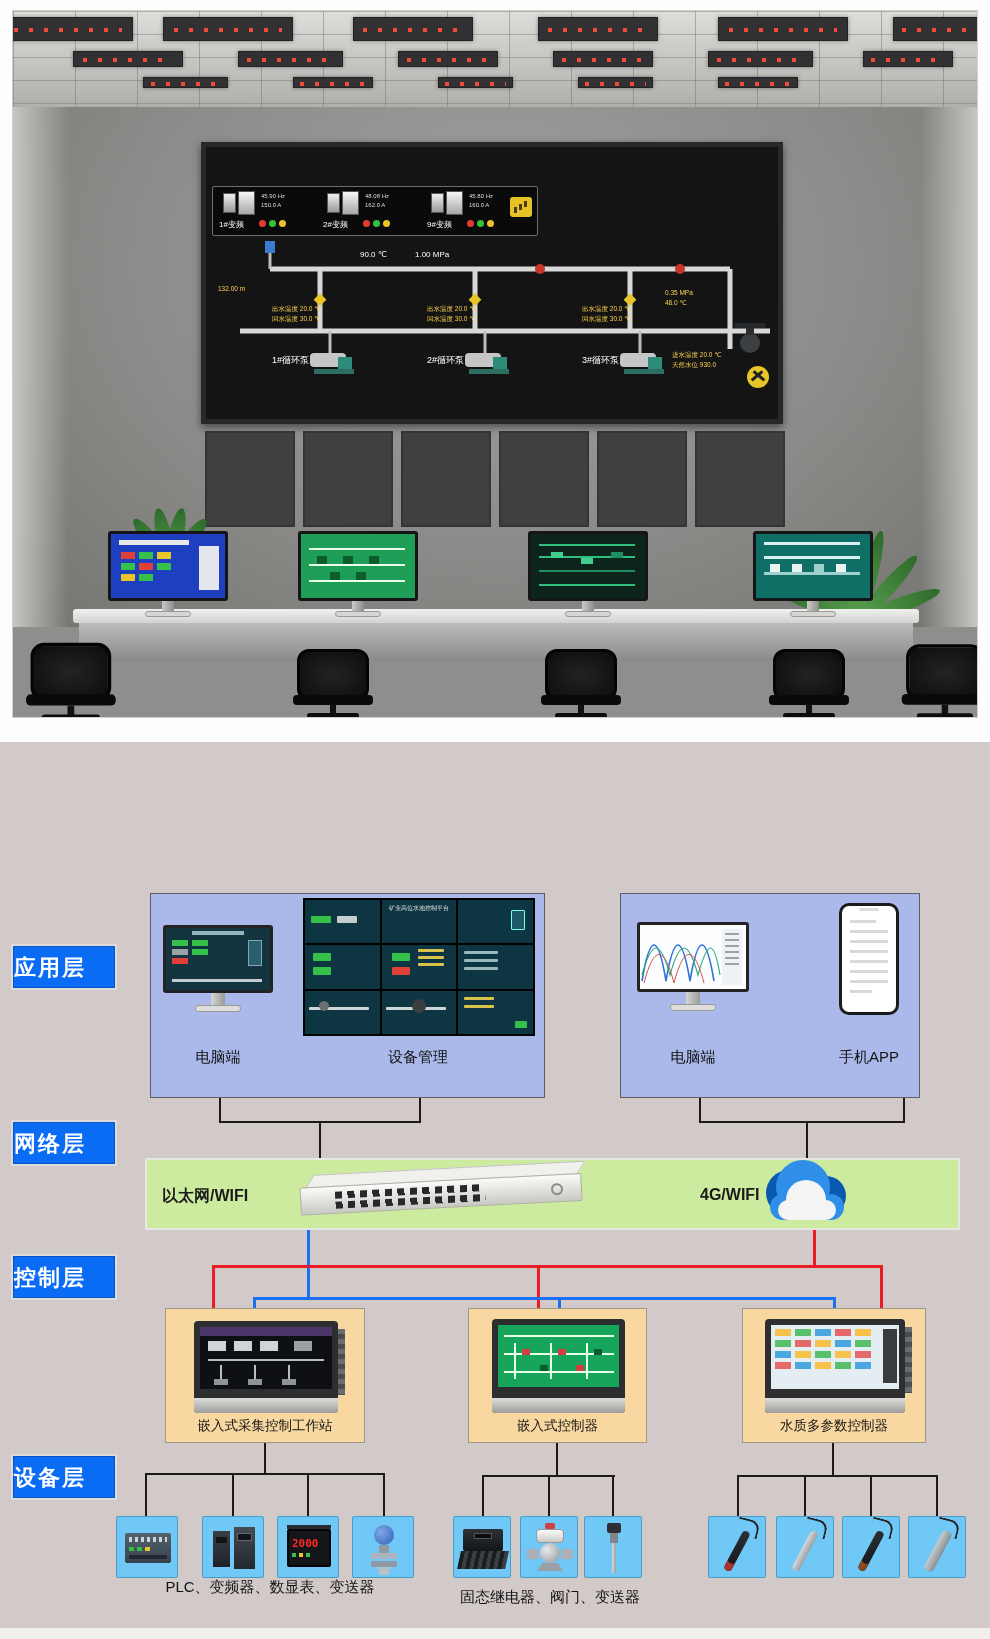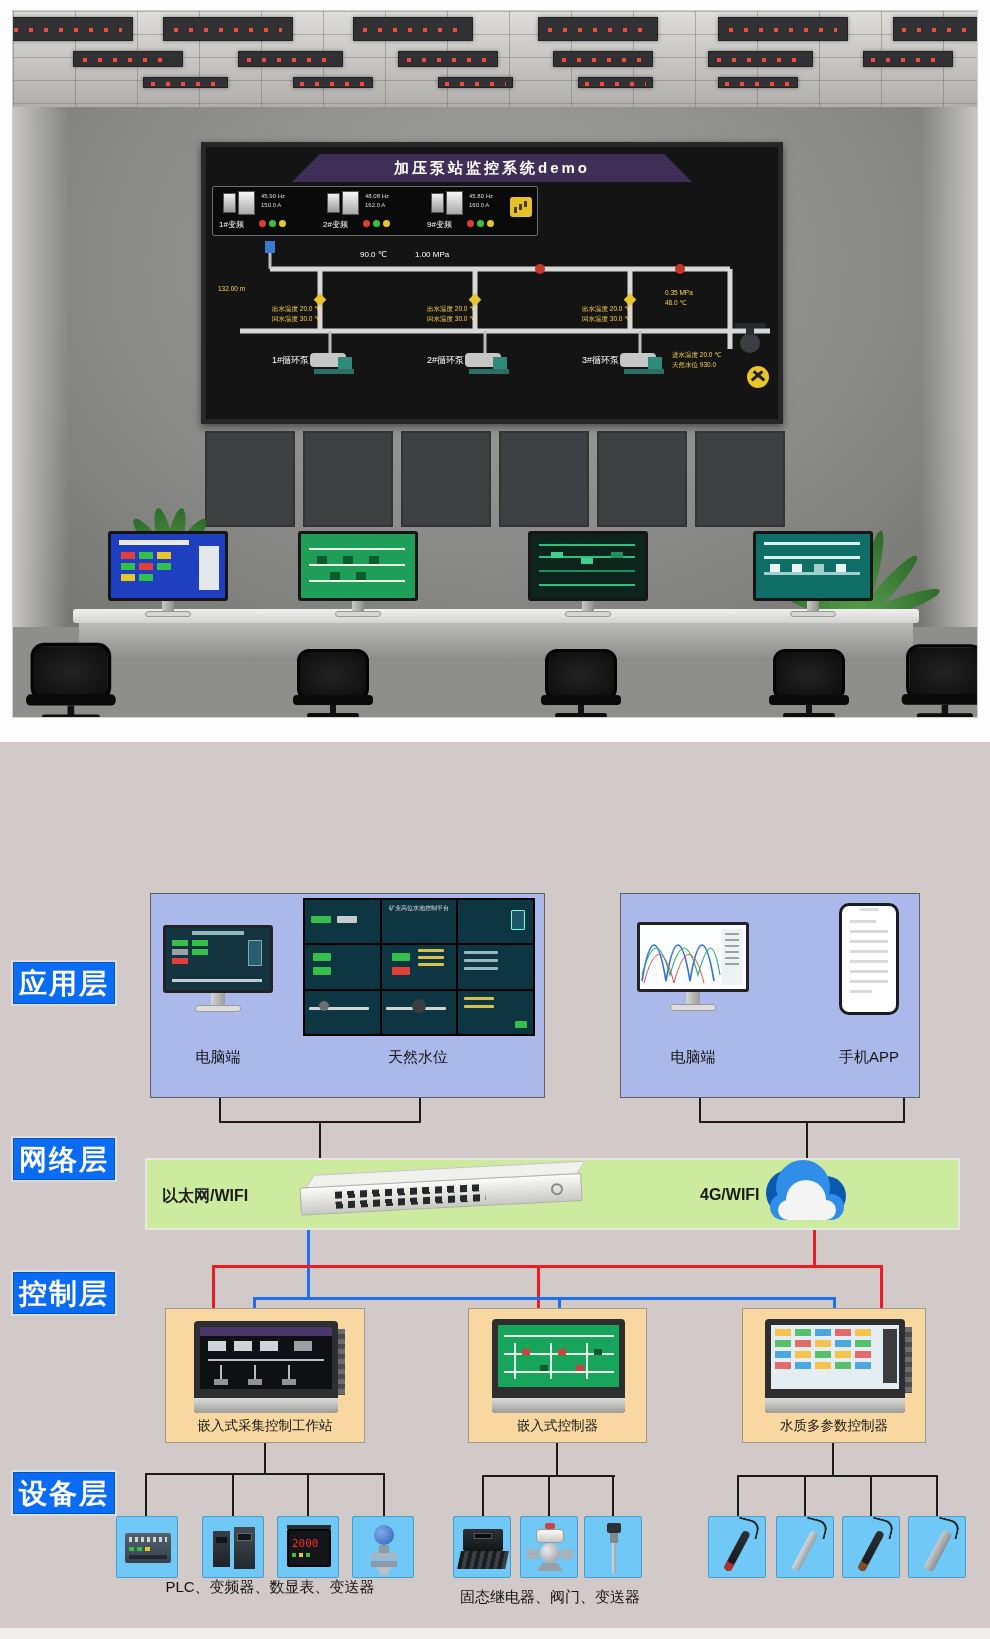--- a/index.html
+++ b/index.html
@@ -73,22 +73,22 @@
   .chair .back{position:absolute;left:12px;top:0;width:72px;height:52px;background:radial-gradient(#232323,#0c0c0c);border:3px solid #040404;border-radius:12px;}
   .chair .seat{position:absolute;left:8px;top:46px;width:80px;height:10px;background:#0a0a0a;border-radius:4px;}
   .chair .pole{position:absolute;left:45px;top:56px;width:6px;height:9px;background:#111;}
   .chair .feet{position:absolute;left:22px;top:64px;width:52px;height:5px;background:#0d0d0d;border-radius:3px;}
 
   
   .main-title{position:absolute;left:0;top:772px;width:990px;text-align:center;font-size:31px;font-weight:bold;color:#141414;letter-spacing:1px;}
 
   
   .layer-badge{position:absolute;left:13px;width:102px;height:42px;background:var(--accent-blue);
-    border:1px solid #0655c4;outline:2px solid #dfdcdc;color:#fff;font-size:28px;font-weight:bold;
-    text-align:center;line-height:42px;letter-spacing:2px;margin-top:16px;}
+    border:1px solid #0655c4;outline:2px solid #dfdcdc;color:#fff;font-size:22px;font-weight:bold;
+    text-align:left;line-height:42px;letter-spacing:2px;}
   .app-box{position:absolute;top:893px;height:205px;background:var(--app-box);border:1px solid #5f5f63;}
   .dev-label{position:absolute;font-size:15px;color:#141414;text-align:center;}
   .pc-screen{position:absolute;background:#14343f;border:3px solid #232325;border-radius:3px;}
   .pc-stand{position:absolute;width:14px;height:12px;background:linear-gradient(90deg,#d6d6d4,#9a9a98);}
   .pc-base{position:absolute;width:46px;height:7px;background:#dddddb;border:1px solid #9a9a98;border-radius:3px;}
   .wall3x3{position:absolute;left:303px;top:898px;width:232px;height:138px;background:#000;display:grid;
     grid-template-columns:1fr 1fr 1fr;grid-template-rows:1fr 1fr 1fr;gap:2px;padding:2px;}
   .wtile{background:#0d3642;position:relative;overflow:hidden;}
   .wtitle{color:#e8e8e8;font-size:6px;text-align:center;margin-top:4px;}
   .chip{position:absolute;border-radius:1px;}
@@ -152,21 +152,20 @@
       <div class="lite abs" style="left:425px;top:66px;width:75px;height:11px"></div>
       <div class="lite abs" style="left:565px;top:66px;width:75px;height:11px"></div>
       <div class="lite abs" style="left:705px;top:66px;width:80px;height:11px"></div>
 
       <div class="walls"></div>
       <div class="wall-hl-l"></div>
       <div class="wall-hl-r"></div>
 
 
       <div class="bigscreen">
-        <div class="scr-head">加压泵站监控系统demo</div>
 
         <div class="panel" style="left:6px;width:326px">
           <div class="vfd" style="left:2px">
             <div class="cab1"></div>
               <div class="cab2"></div>
             <div class="vfd-txt"><span>45.90 Hz</span><br><span>150.0 A</span></div>
             <div class="vfd-lab">1#变频</div>
             <div class="dot" style="left:44px;background:#e33b2e"></div>
             <div class="dot" style="left:54px;background:#33c43a"></div>
             <div class="dot" style="left:64px;background:#e8c62a"></div>
@@ -402,21 +401,21 @@
     </div>
     <div class="wtile">
       <div class="chip" style="left:4px;top:16px;width:60px;height:3px;background:#cfd6d8"></div>
       <div class="chip" style="left:30px;top:8px;width:14px;height:14px;background:#3a3e40;border-radius:50%"></div>
     </div>
     <div class="wtile">
       <div class="chip" style="left:6px;top:6px;width:30px;height:3px;background:#d8c24a;box-shadow:0 8px 0 #d8c24a"></div>
       <div class="chip" style="right:6px;bottom:6px;width:12px;height:7px;background:#35c04a"></div>
     </div>
   </div>
-  <div class="dev-label" style="left:358px;top:1048px;width:120px">天然水位</div>
+  <div class="dev-label" style="left:358px;top:1048px;width:120px">设备管理</div>
 
   <div class="pc-screen" style="left:637px;top:922px;width:112px;height:70px;background:#fff">
     <svg viewBox="0 0 106 64" style="position:absolute;inset:0">
       <rect x="0" y="0" width="106" height="64" fill="#fbfdfe"></rect>
       <path d="M2,56 C10,8 18,8 26,56 C34,8 42,8 50,56 C58,8 66,8 74,56" stroke="#2f6fd8" stroke-width="1.6" fill="none"></path>
       <path d="M2,50 C12,14 20,14 30,50 C40,14 48,14 58,50 C68,14 74,14 80,50" stroke="#2fae7f" stroke-width="1.2" fill="none"></path>
       <path d="M4,58 C14,20 24,20 34,58 C44,20 54,20 64,58" stroke="#d05050" stroke-width="1" fill="none"></path>
       <rect x="82" y="4" width="20" height="56" fill="#eef2f4"></rect>
       <rect x="85" y="8" width="14" height="2" fill="#9aa4a8"></rect>
         <rect x="85" y="14" width="14" height="2" fill="#9aa4a8"></rect>
@@ -547,21 +546,21 @@
     <div style="position:absolute;left:12px;top:38px;width:38px;height:4px;background:#222831"></div>
   </div>
   <div class="tile" style="left:202px;width:62px;height:62px">
     <div style="position:absolute;left:10px;top:14px;width:17px;height:36px;background:linear-gradient(#3a3f46,#1e2228)"></div>
     <div style="position:absolute;left:31px;top:10px;width:21px;height:42px;background:linear-gradient(#454b54,#23272e)"></div>
     <div style="position:absolute;left:34px;top:16px;width:15px;height:8px;background:#12161a;border:1px solid #666"></div>
     <div style="position:absolute;left:13px;top:20px;width:11px;height:6px;background:#111518"></div>
   </div>
   <div class="tile" style="left:277px;width:62px;height:62px">
     <div style="position:absolute;left:9px;top:12px;width:44px;height:38px;background:#15161a;border:2px solid #060608;border-radius:2px"></div>
-    <div class="seg" style="position:absolute;left:14px;top:20px;font-size:11px;color:#ff2a20;font-weight:normal">2000</div>
+    <div class="seg" style="position:absolute;left:14px;top:20px;font-size:11px;color:#ff2a20;font-weight:bold">2000</div>
     <div style="position:absolute;left:14px;top:36px;width:4px;height:4px;background:#35c04a;box-shadow:7px 0 0 #e8c62a,14px 0 0 #35c04a"></div>
     <div style="position:absolute;left:9px;top:8px;width:44px;height:4px;background:#2a2c30"></div>
   </div>
   <div class="tile" style="left:352px;width:62px;height:62px">
     <div style="position:absolute;left:21px;top:8px;width:20px;height:20px;border-radius:50%;background:radial-gradient(circle at 35% 35%,#7fa9e8,#2f5fb8)"></div>
     <div style="position:absolute;left:26px;top:28px;width:10px;height:8px;background:#8f9aa4"></div>
     <div style="position:absolute;left:18px;top:36px;width:26px;height:6px;background:#aab4bc;box-shadow:0 8px 0 #8f9aa4"></div>
     <div style="position:absolute;left:24px;top:50px;width:14px;height:8px;background:#b8c0c8;clip-path:polygon(0 0,100% 0,80% 100%,20% 100%)"></div>
   </div>
 

